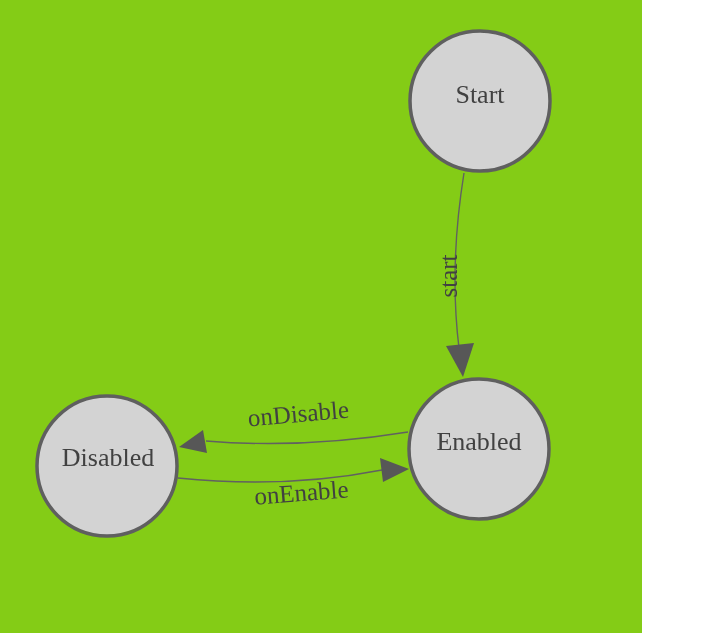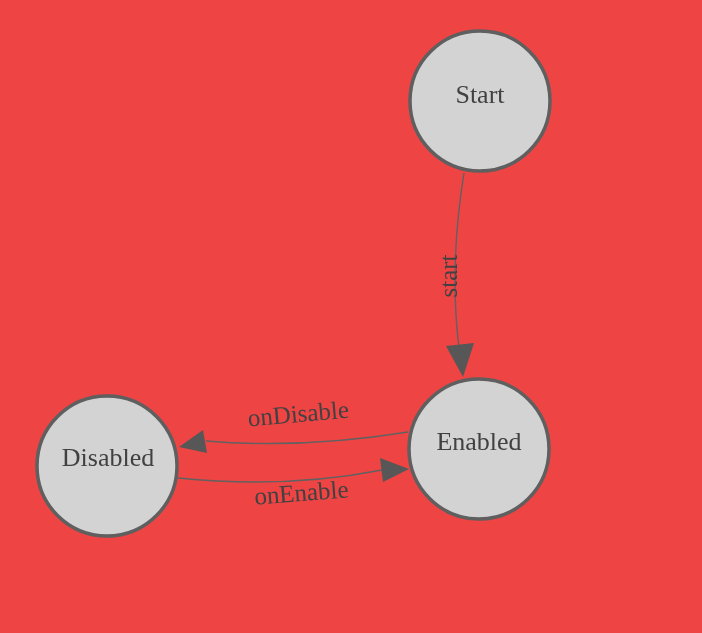--- a/index.html
+++ b/index.html
@@ -2,23 +2,23 @@
 <html><head>
 <meta charset="utf-8">
 <style>
   html, body {
     margin: 0;
     padding: 0;
     background: #ffffff;
   }
   .canvas {
     position: relative;
-    width: 702px;
+    width: 642px;
     height: 633px;
-    background: #ef4444;
+    background: #84cc16;
     overflow: hidden;
     font-family: "Liberation Serif", serif;
   }
   .canvas svg {
     position: absolute;
     inset: 0;
     display: block;
   }
   .node {
     fill: #d3d3d3;

